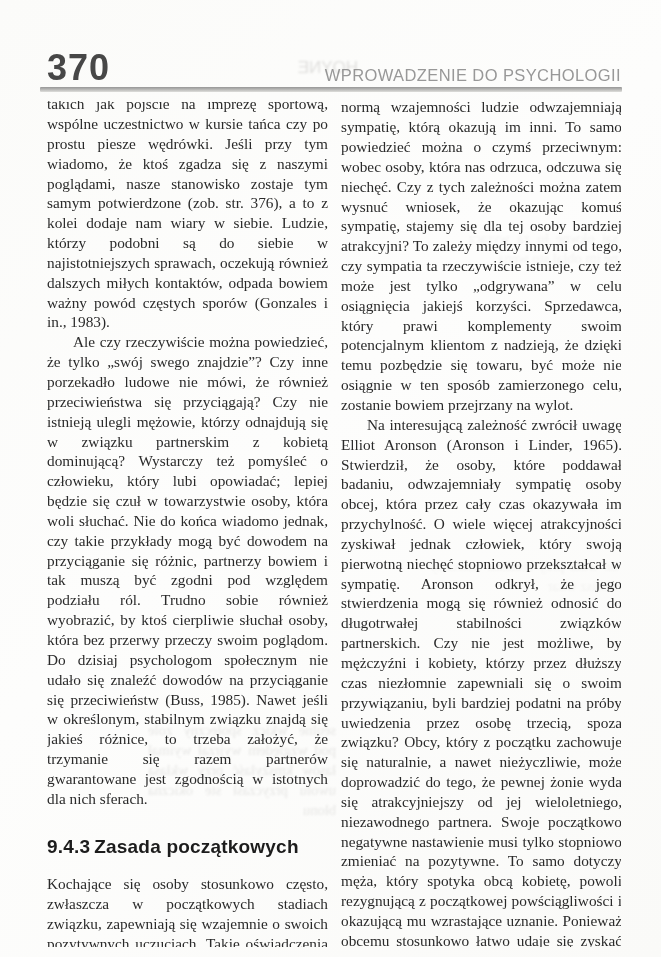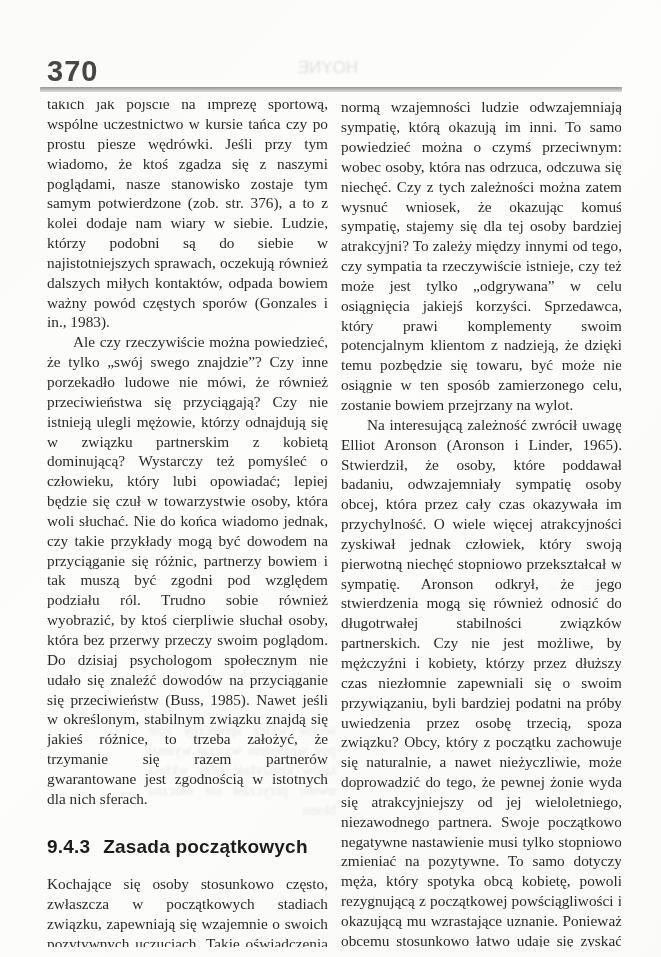--- a/index.html
+++ b/index.html
@@ -11,21 +11,21 @@
     background: linear-gradient(135deg, #fbfbf9 0%, #fdfdfc 45%, #fafaf8 100%);
     overflow: hidden;
     font-family: "Liberation Serif", "DejaVu Serif", serif;
     color: #262626;
   }
   
   .header { position: absolute; left: 47px; right: 40px; top: 48px; height: 38px; }
   .page-num {
     position: absolute; left: 0; bottom: 0;
     font-family: "Liberation Sans", "DejaVu Sans", sans-serif;
-    font-size: 29px; font-weight: 600; color: #474747; letter-spacing: 1px;
+    font-size: 36px; font-weight: 600; color: #474747; letter-spacing: 1px;
     line-height: 1;
     margin-top: 12px;
   }
   .running-title {
     position: absolute; right: 0; bottom: 3px;
     font-family: "Liberation Sans", "DejaVu Sans", sans-serif;
     font-size: 16.5px; font-weight: 400; color: #989898; letter-spacing: 0.4px;
     line-height: 1;
   }
   .header-rule {
@@ -45,21 +45,21 @@
     color: #2a2a2a;
   }
   .para { margin: 0; }
   .para.indent { text-indent: 26px; }
   .section-heading {
     font-family: "Liberation Sans", "DejaVu Sans", sans-serif;
     font-size: 19px; font-weight: 700; color: #1c1c1c;
     text-align: left; letter-spacing: 0.2px;
     margin: 27px 0 17px 0; line-height: 1.15;
   }
-  .section-heading .sec-num { margin-right: 13px; }
+  .section-heading .sec-num { margin-right: 4px; }
   
   .bleed {
     position: absolute;
     font-family: "Liberation Serif", serif;
     color: #6d6a66;
     transform: scaleX(-1);
     filter: blur(1.1px);
     pointer-events: none;
     text-align: justify;
     overflow: hidden;
@@ -73,20 +73,21 @@
   .bleed-right-b { left: 430px; top: 556px; width: 188px; height: 62px;
     font-size: 14.5px; line-height: 20px; opacity: 0.06; }
 </style>
 </head>
 <body>
 
 <div class="page">
 
   <div class="header">
     <span class="page-num">370</span>
+    <span class="running-title">WPROWADZENIE DO PSYCHOLOGII</span>
   </div>
   <div class="header-rule"></div>
 
   <div class="bleed bleed-header">HOYNE</div>
   <div class="bleed bleed-left">seulne wkicz społeczny zole pod względem wyjrzał wyimał łasów kmsżyłaść przy wkłasa uwolu przyczasł ste okiczna błonu</div>
   <div class="bleed bleed-right-a">sai okwne ło za wyracz ne im obłal sto wena</div>
   <div class="bleed bleed-right-b">ne woła przy stoimne załeczny obnisz wkar</div>
 
   <div class="columns">
 

